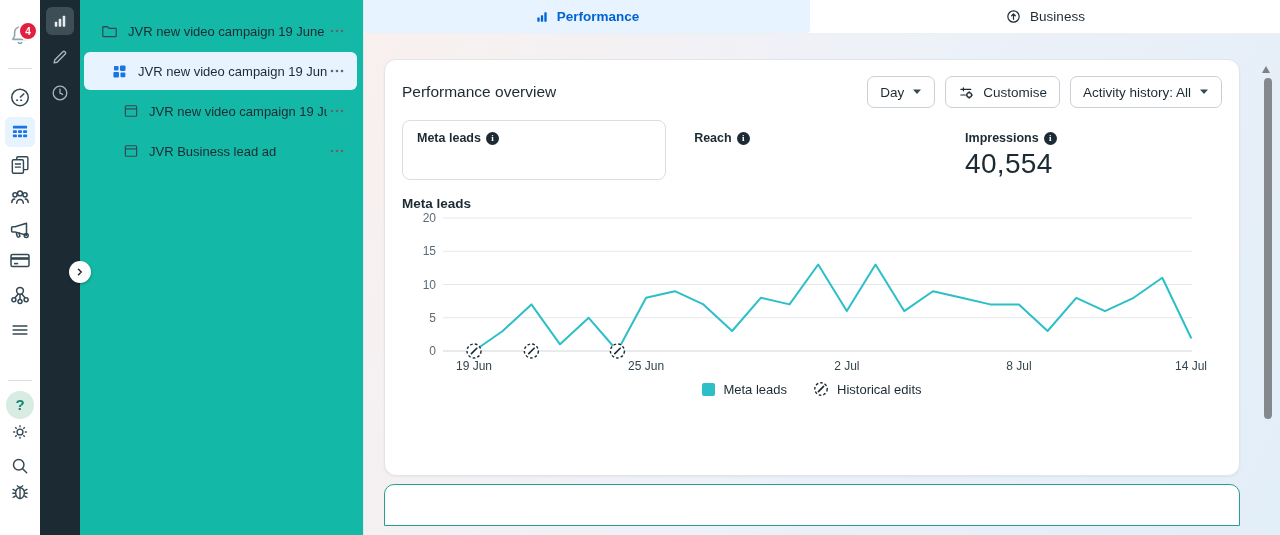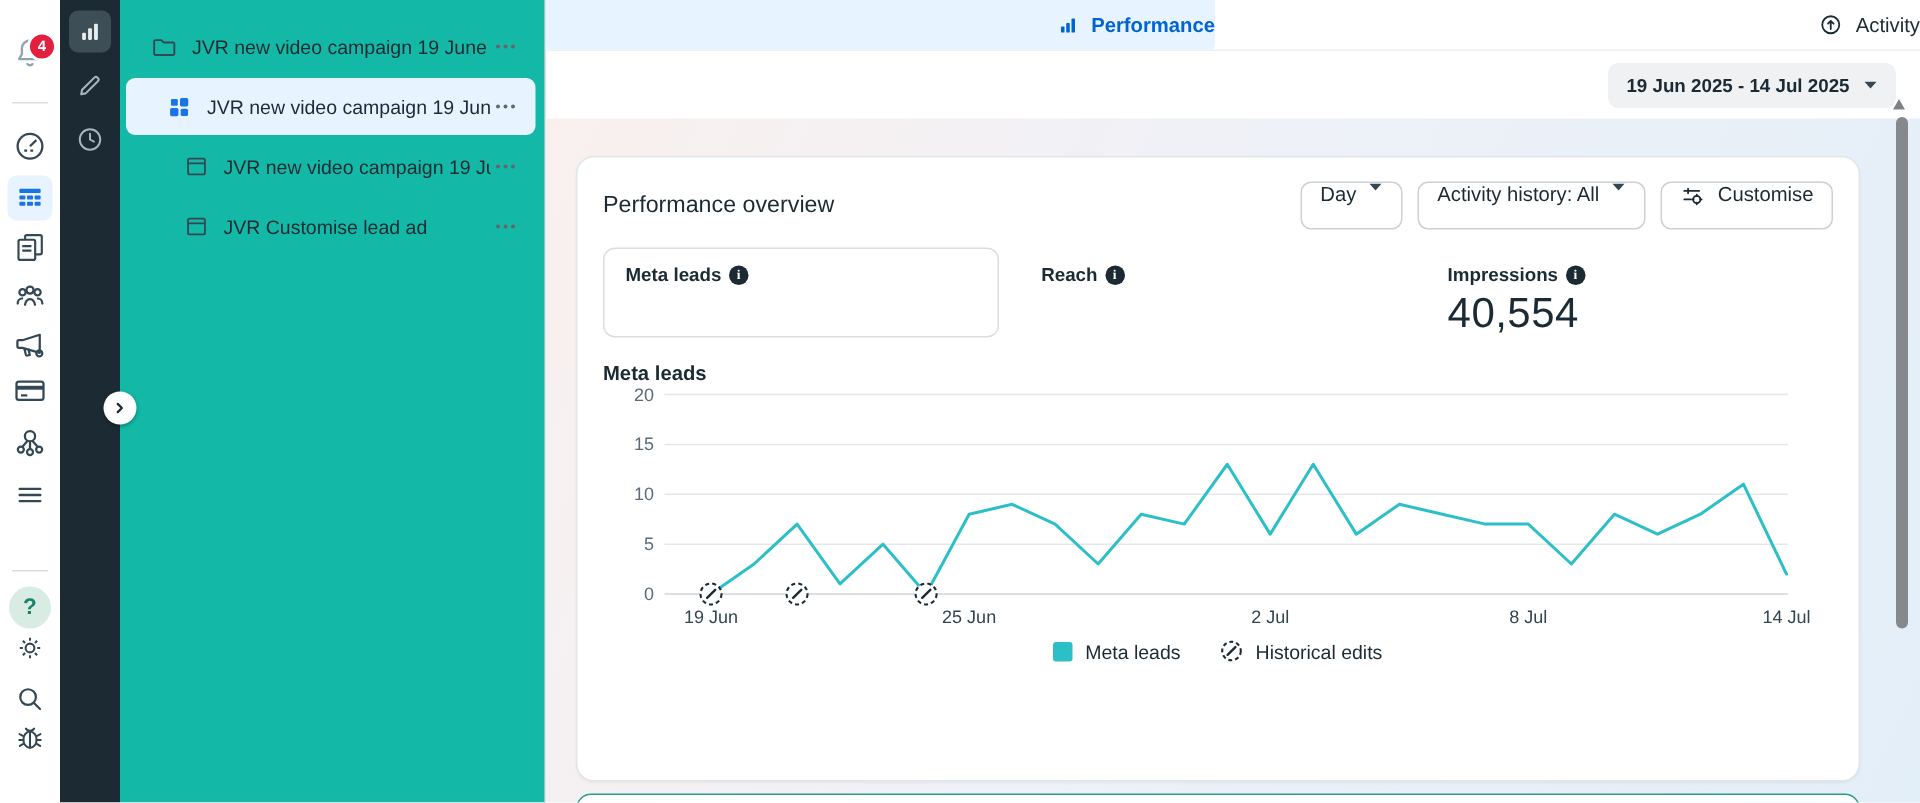--- a/index.html
+++ b/index.html
@@ -29,35 +29,35 @@
   .trow{display:flex;align-items:center;height:38px;margin:0 6px 2px 4px;border-radius:6px;padding:0 10px 0 16px;cursor:pointer;}
   .trow.sel{background:#E7F3FF;}
   .trow .lbl{font-size:13px;margin-left:9px;flex:1;white-space:nowrap;overflow:hidden;}
   .trow.lvl1{padding-left:26px;}
   .trow.lvl2{padding-left:38px;}
   .more{margin-left:auto;padding:2px;line-height:0;}
 
   
   .main{flex:1;display:flex;flex-direction:column;position:relative;min-width:0;}
   .tabs{height:33px;display:flex;flex:none;border-bottom:1px solid #EDEFF2;}
-  .tab{display:flex;align-items:center;justify-content:flex-end;gap:8px;font-size:13.5px;cursor:pointer;}
+  .tab{display:flex;align-items:center;justify-content:center;gap:8px;font-size:13.5px;cursor:pointer;}
   .tab-perf{width:446px;background:#E7F3FF;color:#0064D1;font-weight:bold;border-radius:0 0 3px 3px;}
   .tab-act{flex:1;color:#1C2B33;}
   .daterow{height:45px;background:#fff;display:flex;justify-content:flex-end;align-items:center;padding-right:16px;flex:none;}
   .datebtn{background:#F0F1F3;border:none;border-radius:7px;height:30px;padding:0 12px;font-size:12.5px;font-weight:bold;
     display:flex;align-items:center;gap:9px;font-family:inherit;color:#1C2B33;cursor:pointer;}
   .content{flex:1;background:linear-gradient(115deg,#F9F0EE 0%,#EEF1F8 45%,#E2EEF8 100%);
     padding:25px 40px 0 20px;box-sizing:border-box;position:relative;}
   .card{background:#fff;border:1px solid #E3E6E9;border-radius:12px;height:417px;box-sizing:border-box;
     padding:16px 17px;box-shadow:0 1px 2px rgba(28,43,51,.06);}
   .card2{margin-top:8px;height:40px;background:#fff;border:1px solid #2C9C8C;border-radius:10px 10px 0 0;}
 
   .cardhead{display:flex;align-items:center;}
   .cardtitle{font-size:15.5px;font-weight:normal;flex:1;}
-  .btn{display:flex;align-items:flex-start;gap:8px;background:#fff;border:1px solid #CBD0D5;border-radius:7px;height:32px;
+  .btn{display:flex;align-items:center;gap:8px;background:#fff;border:1px solid #CBD0D5;border-radius:7px;height:32px;
     padding:0 12px;font-size:13.5px;color:#1C2B33;margin-left:10px;font-family:inherit;cursor:pointer;}
   .metrics{display:flex;margin-top:12px;}
   .mtile{border:1px solid #DADDE1;border-radius:8px;width:266px;box-sizing:border-box;padding:10px 14px 12px;}
   .mplain{padding:11px 0 0 14px;width:273px;box-sizing:border-box;}
   .mlabel{font-size:12.5px;font-weight:bold;display:flex;align-items:center;gap:5px;}
   .mvalue{font-size:28px;margin-top:3px;letter-spacing:.3px;}
   .info{width:13px;height:13px;border-radius:50%;background:#1C2B33;color:#fff;font-size:9px;display:inline-flex;
     align-items:center;justify-content:center;font-weight:bold;font-family:"Liberation Serif",serif;flex:none;}
   .chartlabel{font-size:13.5px;font-weight:bold;margin-top:16px;}
   svg.chart{display:block;margin-top:2px;}
@@ -262,21 +262,21 @@
             <circle cx="13" cy="3" r="1.3" fill="#606770"></circle>
           </svg>
       </span>
     </div>
 
     <div class="trow lvl2">
       <svg width="18" height="18" viewBox="0 0 24 24" fill="none" stroke="#344854" stroke-width="1.6">
         <rect x="4.5" y="5" width="15" height="14" rx="1.5"></rect>
           <path d="M4.5 9.2h15"></path>
       </svg>
-      <span class="lbl">JVR Customise lead ad</span>
+      <span class="lbl">JVR Business lead ad</span>
       <span class="more">
         <svg width="16" height="6" viewBox="0 0 16 6">
             <circle cx="3" cy="3" r="1.3" fill="#606770"></circle>
             <circle cx="8" cy="3" r="1.3" fill="#606770"></circle>
             <circle cx="13" cy="3" r="1.3" fill="#606770"></circle>
           </svg>
       </span>
     </div>
   </div>
 
@@ -289,57 +289,49 @@
             <rect x="10" y="9" width="4" height="11" rx="1"></rect>
             <rect x="16" y="4" width="4" height="16" rx="1"></rect>
         </svg>
         <span>Performance</span>
       </div>
       <div class="tab tab-act">
         <svg width="17" height="17" viewBox="0 0 24 24" fill="none" stroke="#1C2B33" stroke-width="1.7" stroke-linecap="round" stroke-linejoin="round">
           <circle cx="12" cy="12" r="8"></circle>
             <path d="M12 16V8.6M9.4 11 12 8.4 14.6 11"></path>
         </svg>
-        <span>Activity</span>
+        <span>Business</span>
       </div>
     </div>
 
-    <div class="daterow">
-      <button class="datebtn">
-        <span>19 Jun 2025 - 14 Jul 2025</span>
-        <svg width="10" height="6" viewBox="0 0 10 6">
-            <path d="M1 .5l4 4.5L9 .5z" fill="#344854"></path>
-          </svg>
-      </button>
-    </div>
 
     <div class="content">
       <div class="card">
 
         <div class="cardhead">
           <div class="cardtitle">Performance overview</div>
           <button class="btn">
             <span>Day</span>
-            <svg width="10" height="6" viewBox="0 0 10 6">
-                <path d="M1 .5l4 4.5L9 .5z" fill="#344854"></path>
-              </svg>
-          </button>
-          <button class="btn">
-            <span>Activity history: All</span>
             <svg width="10" height="6" viewBox="0 0 10 6">
                 <path d="M1 .5l4 4.5L9 .5z" fill="#344854"></path>
               </svg>
           </button>
           <button class="btn">
             <svg width="17" height="17" viewBox="0 0 24 24" fill="none" stroke="#1C2B33" stroke-width="1.7" stroke-linecap="round">
               <path d="M4 7.5h14M7.6 5.3v4.4M4 15.5h6"></path>
                 <circle cx="15.8" cy="15.5" r="3.4"></circle>
                 <path d="M15.8 10.9v1.4M15.8 18.6v1.4M11.3 15.5h1.4M18.9 15.5h1.4"></path>
             </svg>
             <span>Customise</span>
+          </button>
+          <button class="btn">
+            <span>Activity history: All</span>
+            <svg width="10" height="6" viewBox="0 0 10 6">
+                <path d="M1 .5l4 4.5L9 .5z" fill="#344854"></path>
+              </svg>
           </button>
         </div>
 
         <div class="metrics">
           <div class="mtile">
             <div class="mlabel">
               <span>Meta leads</span>
               <span class="info">i</span>
             </div>
           </div>

